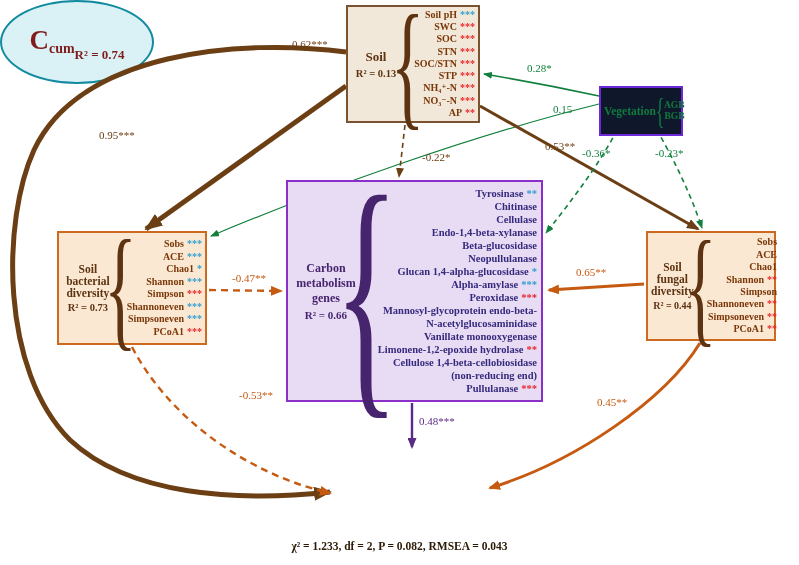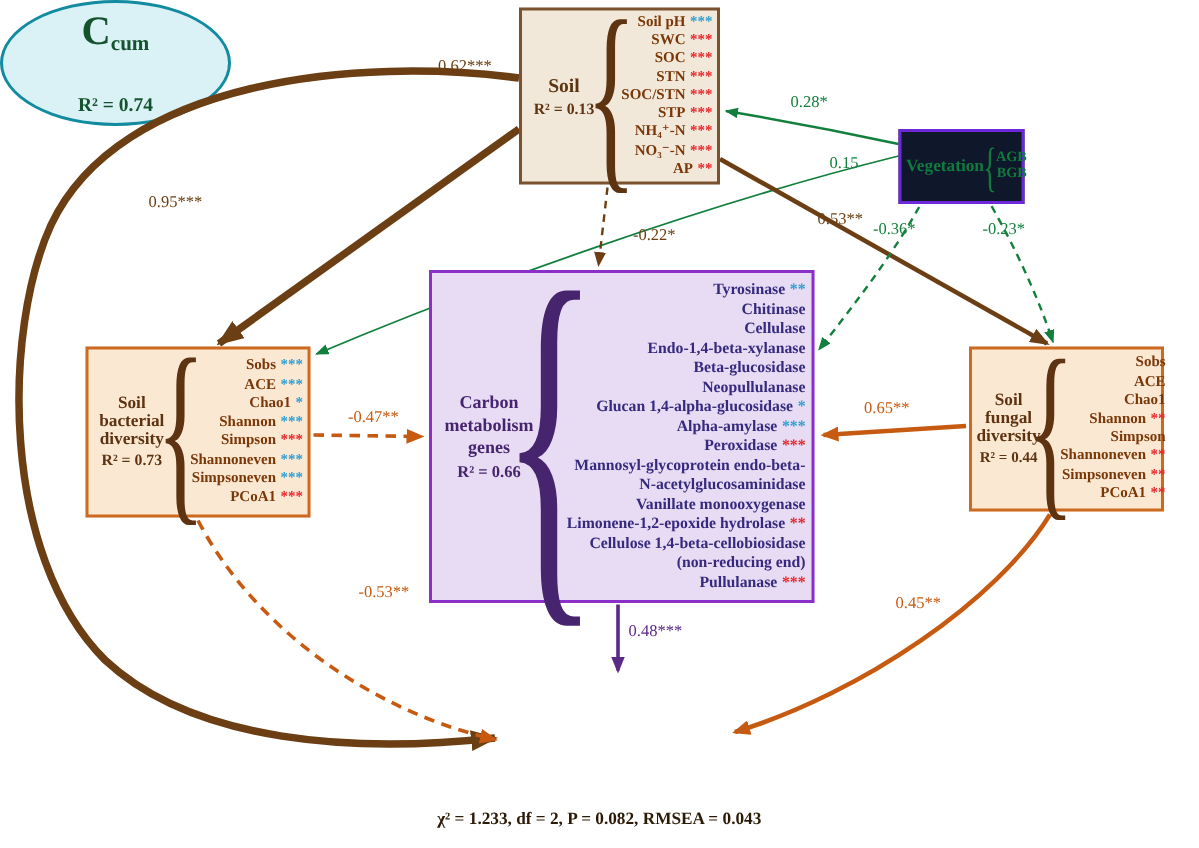--- a/index.html
+++ b/index.html
@@ -40,22 +40,22 @@
   #genes-box .vi{font-size:10.5px;line-height:13px;color:#352a7d;}
   #genes-box .brace{font-size:270px;color:#46246e;}
   
   #fung-box{left:646px;top:231px;width:130px;height:110px;background:#fbe8d3;border:2px solid #cd6a1f;padding:1px 3px;}
   #fung-box .box-label{width:52px;color:#5d3311;font-size:11.5px;}
   #fung-box .box-label .r2{font-size:10px;}
   #fung-box .vi{font-size:10px;line-height:12.4px;color:#7a3708;white-space:nowrap;}
   #fung-box .brace{font-size:130px;color:#5d3311;}
   
   #ccum{left:337px;top:452px;width:150px;height:80px;border-radius:50%;background:#daf1f6;
-        border:2.5px solid #128ba0;display:flex;flex-direction:column;align-items:center;
-        justify-content:center;color:#14532d;}
+        border:2.5px solid #128ba0;display:flex;flex-direction:row;align-items:center;
+        justify-content:center;color:#7f1d1d;}
   .c-main{font-size:27px;font-weight:bold;line-height:26px;}
   .c-sub{font-size:14px;font-weight:bold;vertical-align:-4px;}
   .c-r2{font-size:13px;font-weight:bold;line-height:15px;margin-top:24px;}
   
   #stats{position:absolute;left:0;top:540px;width:799px;text-align:center;
          font-size:11.5px;font-weight:bold;color:#2b1a06;}
   
   .coef{position:absolute;font-size:11px;font-weight:normal;white-space:nowrap;}
   .coef.br{color:#6b3e13}.coef.or{color:#c65a11}.coef.gr{color:#12803c}.coef.pu{color:#5b2a86}
 </style>

